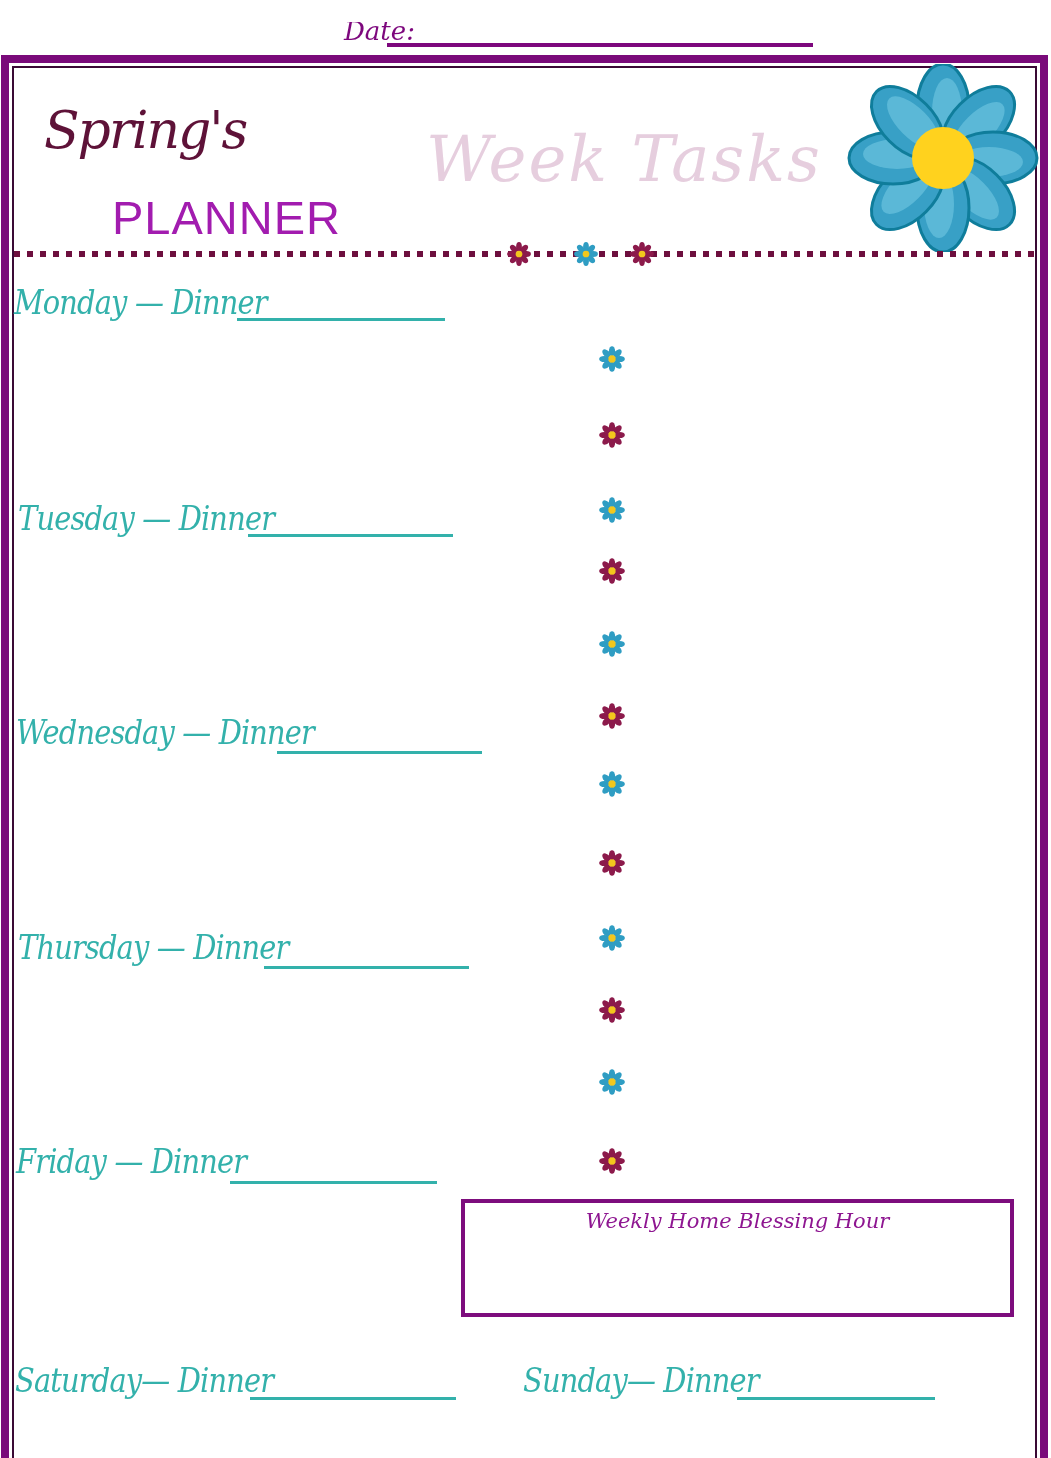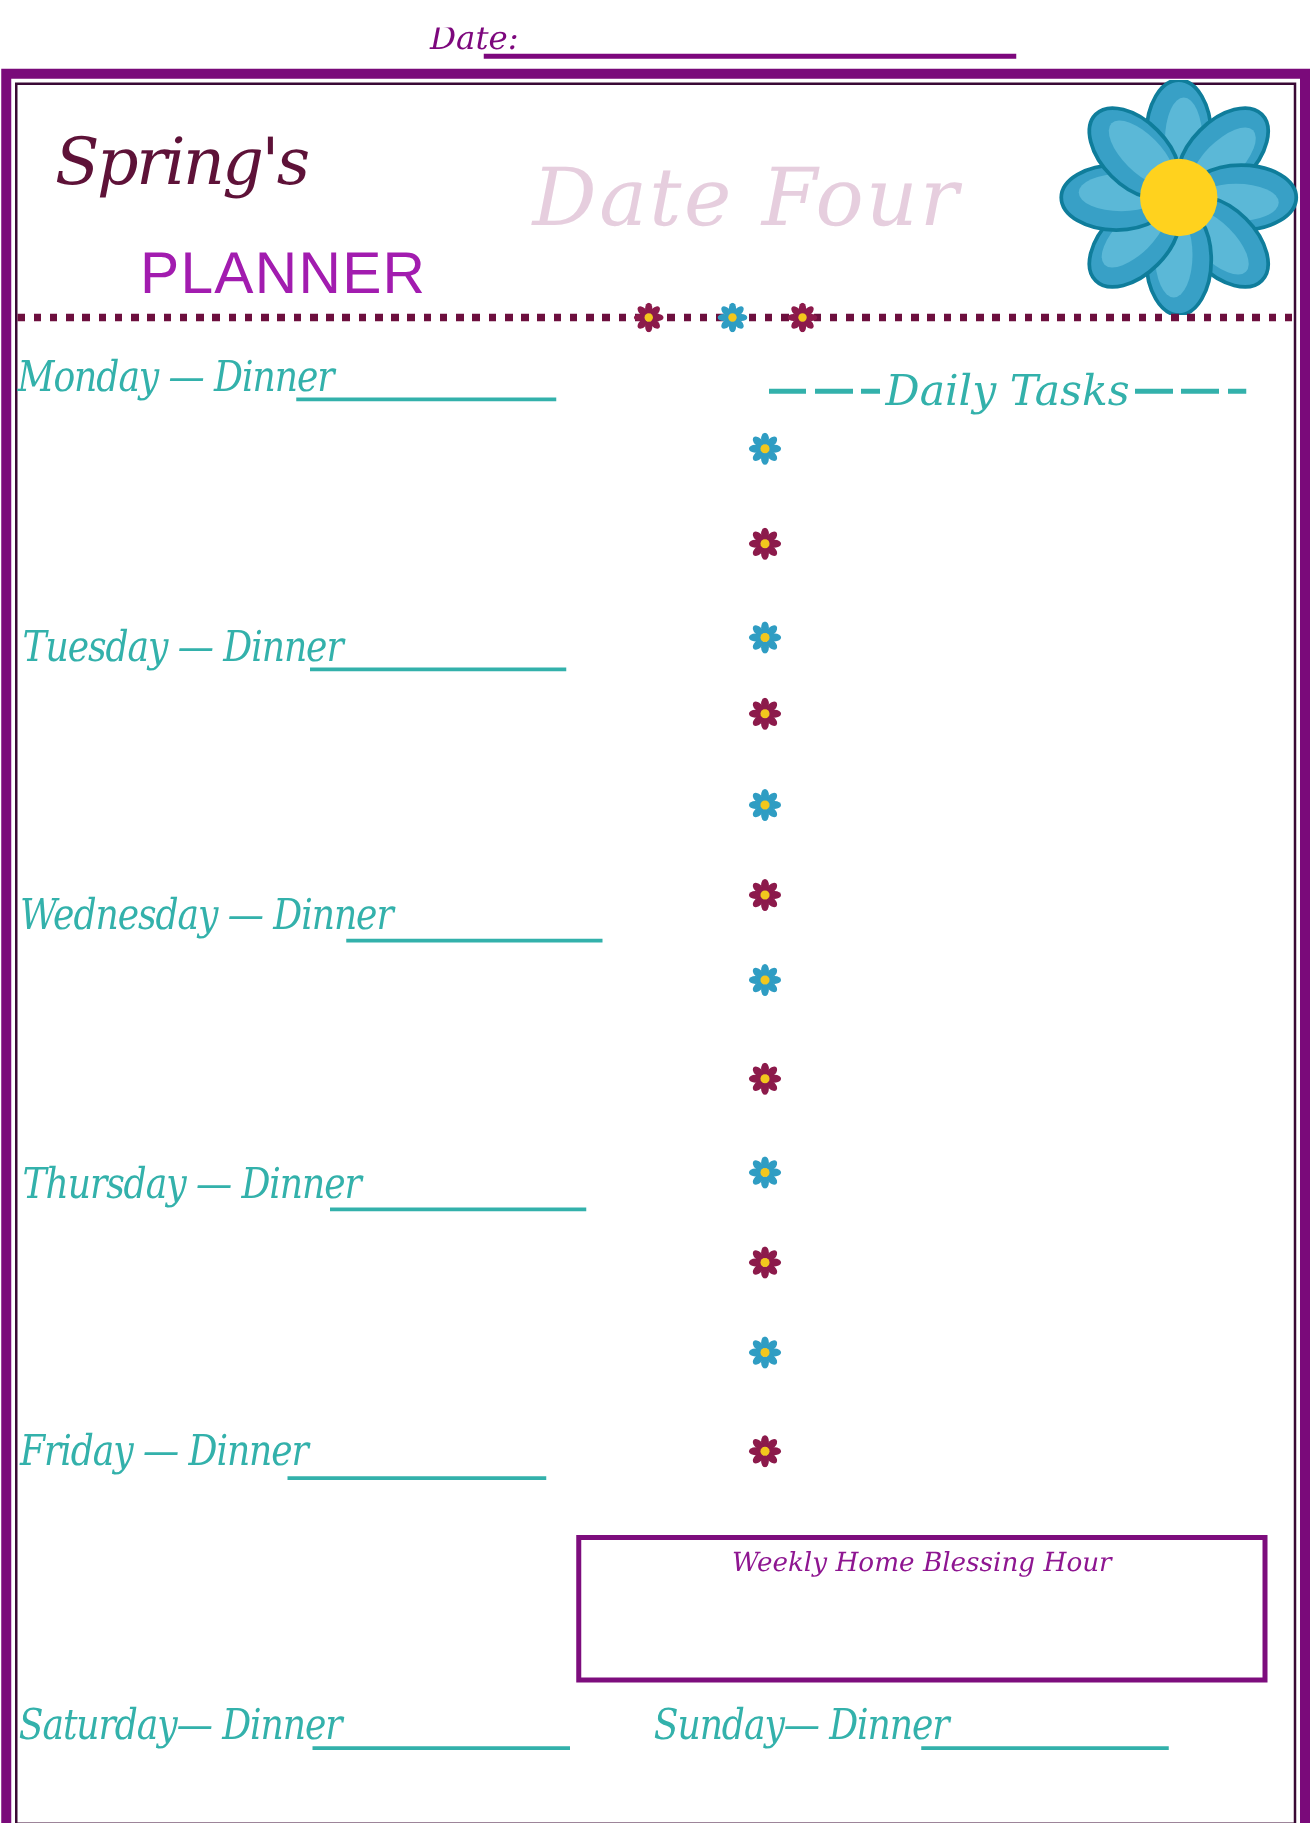--- a/index.html
+++ b/index.html
@@ -37,40 +37,40 @@
   .dt-dash{flex:1;height:4px;background:repeating-linear-gradient(90deg,#33b1ab 0 30px,transparent 30px 37px);}
   #daily-tasks-label{font-size:34px;color:#33b1ab;font-style:italic;padding:0 4px;white-space:nowrap;}
   
   .day-label{position:absolute;font-size:34px;color:#33b1ab;font-style:italic;
       white-space:nowrap;letter-spacing:-1px;transform:scaleX(.85);transform-origin:0 50%;}
   .day-underline{position:absolute;height:3px;background:#33b1ab;}
   
   .col-flower{position:absolute;left:599px;width:26px;height:26px;}
   .col-flower svg{display:block;}
   
-  #blessing-box{position:absolute;left:461px;top:1206px;width:553px;height:118px;
+  #blessing-box{position:absolute;left:461px;top:1177px;width:553px;height:118px;
       border:4px solid #7d0d7d;box-sizing:border-box;}
   #blessing-title{position:absolute;left:0;right:0;top:6px;text-align:center;
       font-size:21px;color:#8e1691;font-style:italic;}
 </style>
 </head>
 <body>
 
 <div id="page">
 
   <div id="date-label" class="script">Date:</div>
   <div id="date-line"></div>
 
   <div id="frame">
     <div id="frame-inner"></div>
   </div>
 
   <div id="brand-script" class="script">Spring's</div>
   <div id="brand-caps">PLANNER</div>
-  <div id="week-title" class="script">Date Four</div>
+  <div id="week-title" class="script">Week Tasks</div>
 
   <svg id="big-flower" width="200" height="188" viewBox="0 0 200 188">
     <g transform="rotate(0 100 94)">
         <ellipse cx="100" cy="44" rx="26" ry="44" fill="#38a0c6" stroke="#0f7d9b" stroke-width="3"></ellipse>
         <ellipse cx="104" cy="48" rx="15" ry="34" fill="#5bb8d7"></ellipse>
       </g>
     <g transform="rotate(45 100 94)">
         <ellipse cx="100" cy="44" rx="26" ry="44" fill="#38a0c6" stroke="#0f7d9b" stroke-width="3"></ellipse>
         <ellipse cx="104" cy="48" rx="15" ry="34" fill="#5bb8d7"></ellipse>
       </g>
@@ -135,25 +135,20 @@
         <ellipse cx="20" cy="8" rx="4.8" ry="7.8" fill="#8c1a4b" transform="rotate(90 20 20)"></ellipse>
         <ellipse cx="20" cy="8" rx="4.8" ry="7.8" fill="#8c1a4b" transform="rotate(135 20 20)"></ellipse>
         <ellipse cx="20" cy="8" rx="4.8" ry="7.8" fill="#8c1a4b" transform="rotate(180 20 20)"></ellipse>
         <ellipse cx="20" cy="8" rx="4.8" ry="7.8" fill="#8c1a4b" transform="rotate(225 20 20)"></ellipse>
         <ellipse cx="20" cy="8" rx="4.8" ry="7.8" fill="#8c1a4b" transform="rotate(270 20 20)"></ellipse>
         <ellipse cx="20" cy="8" rx="4.8" ry="7.8" fill="#8c1a4b" transform="rotate(315 20 20)"></ellipse>
         <circle cx="20" cy="20" r="5.6" fill="#f2c71d"></circle>
       </svg>
     </span>
 
-  <div id="daily-tasks">
-    <div class="dt-dash"></div>
-    <div id="daily-tasks-label" class="script">Daily Tasks</div>
-    <div class="dt-dash"></div>
-  </div>
 
   <div class="day-label" style="left:14px;top:260px;">Monday — Dinner</div>
   <div class="day-underline" style="left:237px;top:296px;width:208px;"></div>
 
   <div class="day-label" style="left:18px;top:476px;">Tuesday — Dinner</div>
   <div class="day-underline" style="left:248px;top:512px;width:205px;"></div>
 
   <div class="day-label" style="left:16px;top:690px;">Wednesday — Dinner</div>
   <div class="day-underline" style="left:277px;top:729px;width:205px;"></div>
 

